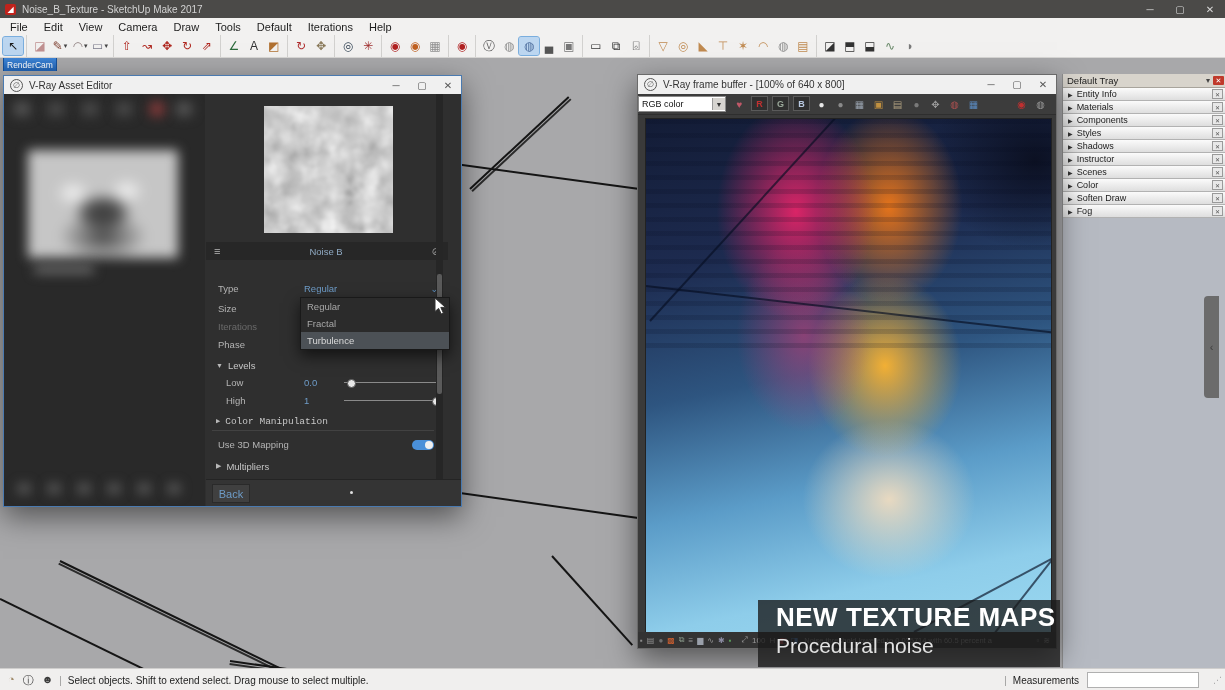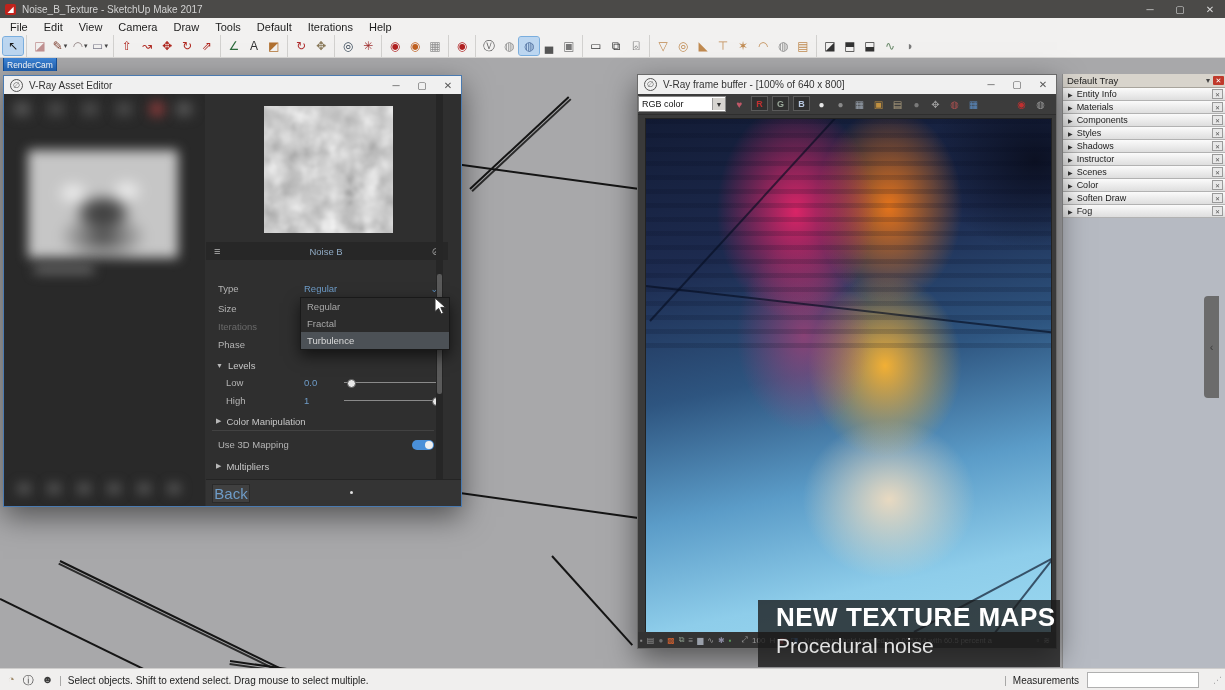--- a/index.html
+++ b/index.html
@@ -85,21 +85,21 @@
   .sec-head .txt{font-size:9.5px;color:#c6c6c6;}
   .slider{position:absolute;left:138px;width:97px;height:9px;}
   .slider .track{position:absolute;left:0;right:0;top:4px;height:1px;background:#8a8a8a;}
   .slider .knob{position:absolute;top:1px;width:7px;height:7px;border-radius:50%;background:#e8e8e8;border:1px solid #555;}
   #ae-divider{position:absolute;left:6px;right:14px;top:336px;height:1px;background:#424242;}
   #toggle-3d{position:absolute;right:14px;width:22px;height:10px;border-radius:5px;background:#4a90d9;}
   #toggle-3d .tknob{position:absolute;right:1px;top:1px;width:8px;height:8px;border-radius:50%;background:#f0f0f0;}
   #ae-info{position:absolute;right:14px;color:#c8c8c8;font-size:10px;}
   #ae-bottombar{position:absolute;left:202px;right:0;bottom:0;height:26px;background:#343434;border-top:1px solid #242424;}
   #back-btn{position:absolute;left:6px;top:4px;width:36px;height:17px;background:#404040;border:1px solid #2a2a2a;
-            color:#6e9cc8;font-size:15px;display:flex;align-items:center;justify-content:center;}
+            color:#6e9cc8;font-size:11px;display:flex;align-items:center;justify-content:center;}
   #page-dot{position:absolute;left:144px;top:11px;width:3px;height:3px;border-radius:50%;background:#e0e0e0;}
   #ae-scroll{position:absolute;right:5px;top:0;width:7px;bottom:26px;background:#262626;}
   #ae-scroll .thumb{position:absolute;left:1px;width:5px;top:180px;height:120px;background:#5a5a5a;border-radius:2px;}
 
   
   #vfb{left:637px;top:74px;width:418px;height:573px;background:#3a3a3a;border:1px solid #6a6a6a;}
   #vfb .wtitle{height:19px;}
   #vfb-toolbar{position:absolute;left:0;top:19px;width:418px;height:20px;background:#3c3c3c;
                display:flex;align-items:center;border-bottom:1px solid #2e2e2e;}
   #channel-box{width:86px;height:14px;background:#fff;border:1px solid #8a8a8a;
@@ -442,21 +442,21 @@
       </div>
       <div class="ae-row" style="top:298px;">
         <span class="ae-label" style="margin-left:20px;">High</span>
         <span class="ae-value">1</span>
         <span class="slider">
           <span class="track"></span>
             <span class="knob" style="right:0;"></span>
         </span>
       </div>
 
-      <div class="sec-head" style="top:319px;">
+      <div class="sec-head" style="top:319px;font-family:Liberation Mono, monospace;">
         <span class="arr">▶</span>
         <span class="txt">Color Manipulation</span>
       </div>
       <div id="ae-divider"></div>
       <div class="ae-row" style="top:342px;">
         <span class="ae-label">Use 3D Mapping</span>
         <span id="toggle-3d">
             <span class="tknob"></span>
           </span>
       </div>

